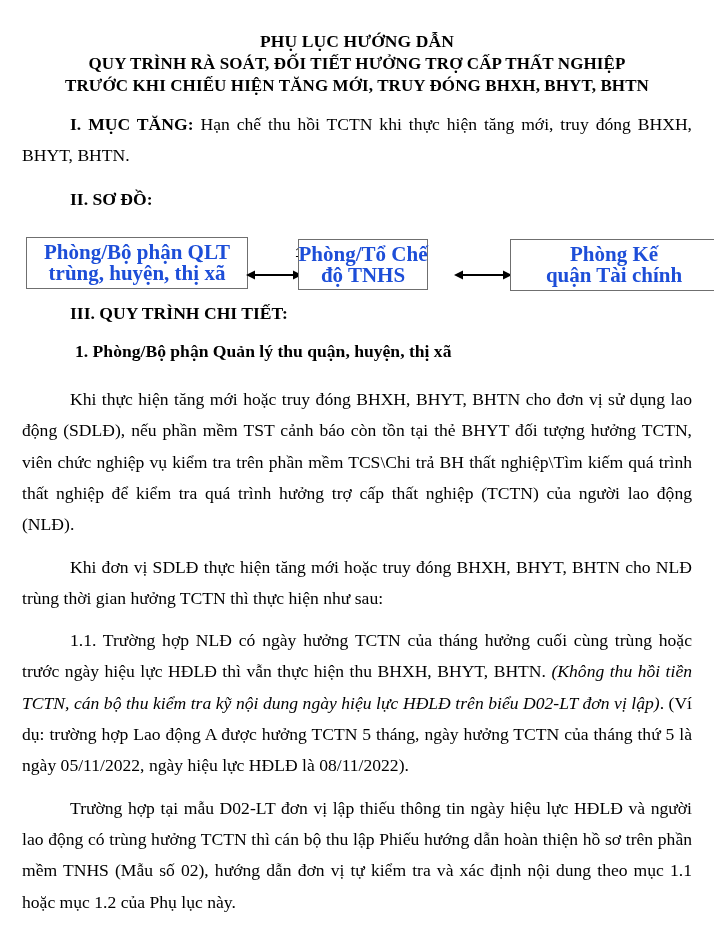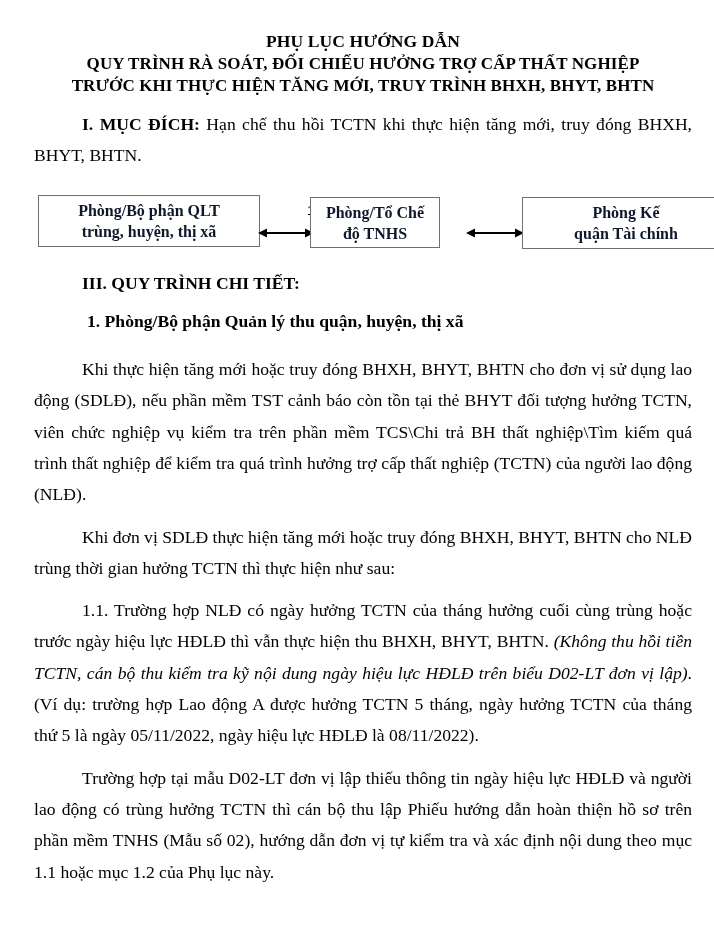--- a/index.html
+++ b/index.html
@@ -14,21 +14,21 @@
     overflow: hidden;
     font-family: "Liberation Serif", "DejaVu Serif", serif;
     color: #000000;
     -webkit-font-smoothing: antialiased;
   }
   .page {
     position: relative;
     width: 714px;
     height: 951px;
     box-sizing: border-box;
-    padding: 30px 22px 0 34px;
+    padding: 30px 22px 0 22px;
   }
 
   
   .title-block {
     text-align: center;
     margin: 0 0 2px 0;
   }
   .title-line {
     font-weight: bold;
     font-size: 17.5px;
@@ -83,23 +83,23 @@
     position: absolute;
     box-sizing: border-box;
     border: 1.6px solid #6f6f6f;
     background: #ffffff;
     display: flex;
     flex-direction: column;
     align-items: center;
     justify-content: center;
     text-align: center;
     font-weight: bold;
-    font-size: 16px;
+    font-size: 21px;
     line-height: 21px;
-    color: #0f172a;
+    color: #1d4ed8;
   }
   .dbox span { display: block; white-space: nowrap; }
 
   #box-left   { left: 4px;   top: 16px; width: 222px; height: 52px; }
   #box-mid    { left: 276px; top: 18px; width: 130px; height: 51px; }
   #box-right  { left: 488px; top: 18px; width: 208px; height: 52px; }
 
   .connector {
     position: absolute;
     height: 34px;
@@ -117,26 +117,27 @@
   #label-1 { left: 273px; top: 26px; }
   #label-2 { left: 489px; top: 26px; }
 </style>
 </head>
 <body>
 
 <div class="page">
 
   <div class="title-block">
     <div class="title-line">PHỤ LỤC HƯỚNG DẪN</div>
-    <div class="title-line wide">QUY TRÌNH RÀ SOÁT, ĐỐI CHIẾU HƯỞNG TRỢ CẤP THẤT NGHIỆP</div>
-    <div class="title-line wide">TRƯỚC KHI THỰC HIỆN TĂNG MỚI, TRUY TRÌNH BHXH, BHYT, BHTN</div>
+    <div class="title-line wide">QUY TRÌNH RÀ SOÁT, ĐỐI TIẾT HƯỞNG TRỢ CẤP THẤT NGHIỆP</div>
+    <div class="title-line wide">TRƯỚC KHI CHIẾU HIỆN TĂNG MỚI, TRUY ĐÓNG BHXH, BHYT, BHTN</div>
   </div>
 
-  <p class="para gap"><span class="b">I. MỤC ĐÍCH:</span><span> Hạn chế thu hồi TCTN khi thực hiện tăng mới, truy đóng BHXH, BHYT, BHTN.</span></p>
+  <p class="para gap"><span class="b">I. MỤC TĂNG:</span><span> Hạn chế thu hồi TCTN khi thực hiện tăng mới, truy đóng BHXH, BHYT, BHTN.</span></p>
 
+  <div class="heading" style="margin-top:14px;">II. SƠ ĐỒ:</div>
 
   <div class="diagram">
 
     <div class="dbox" id="box-left">
       <span>Phòng/Bộ phận QLT</span>
       <span>trùng, huyện, thị xã</span>
     </div>
 
     <div class="connector" id="conn-1">
       <svg width="56" height="34" viewBox="0 0 56 34" aria-hidden="true">
@@ -160,21 +161,21 @@
       </svg>
     </div>
     <div class="conn-label" id="label-2">2</div>
 
     <div class="dbox" id="box-right">
       <span>Phòng Kế</span>
       <span>quận Tài chính</span>
     </div>
   </div>
 
-  <div class="heading" style="margin-top:12px;">III. QUY TRÌNH CHI TIẾT:</div>
+  <div class="heading" style="">III. QUY TRÌNH CHI TIẾT:</div>
 
   <div class="heading sub" style="margin-top:10px;">1. Phòng/Bộ phận Quản lý thu quận, huyện, thị xã</div>
 
   <p class="para gap" style="margin-top:19px;">Khi thực hiện tăng mới hoặc truy đóng BHXH, BHYT, BHTN cho đơn vị sử dụng lao động (SDLĐ), nếu phần mềm TST cảnh báo còn tồn tại thẻ BHYT đối tượng hưởng TCTN, viên chức nghiệp vụ kiểm tra trên phần mềm TCS\Chi trả BH thất nghiệp\Tìm kiếm quá trình thất nghiệp để kiểm tra quá trình hưởng trợ cấp thất nghiệp (TCTN) của người lao động (NLĐ).</p>
 
   <p class="para gap">Khi đơn vị SDLĐ thực hiện tăng mới hoặc truy đóng BHXH, BHYT, BHTN cho NLĐ trùng thời gian hưởng TCTN thì thực hiện như sau:</p>
 
   <p class="para gap"><span>1.1. Trường hợp NLĐ có ngày hưởng TCTN của tháng hưởng cuối cùng trùng hoặc trước ngày hiệu lực HĐLĐ thì vẫn thực hiện thu BHXH, BHYT, BHTN. </span><span class="i">(Không thu hồi tiền TCTN, cán bộ thu kiểm tra kỹ nội dung ngày hiệu lực HĐLĐ trên biểu D02-LT đơn vị lập)</span><span>. (Ví dụ: trường hợp Lao động A được hưởng TCTN 5 tháng, ngày hưởng TCTN của tháng thứ 5 là ngày 05/11/2022, ngày hiệu lực HĐLĐ là 08/11/2022).</span></p>
 
   <p class="para gap">Trường hợp tại mẫu D02-LT đơn vị lập thiếu thông tin ngày hiệu lực HĐLĐ và người lao động có trùng hưởng TCTN thì cán bộ thu lập Phiếu hướng dẫn hoàn thiện hồ sơ trên phần mềm TNHS (Mẫu số 02), hướng dẫn đơn vị tự kiểm tra và xác định nội dung theo mục 1.1 hoặc mục 1.2 của Phụ lục này.</p>

